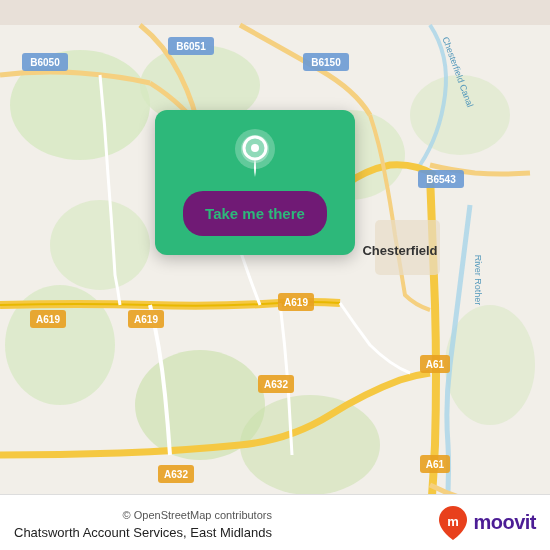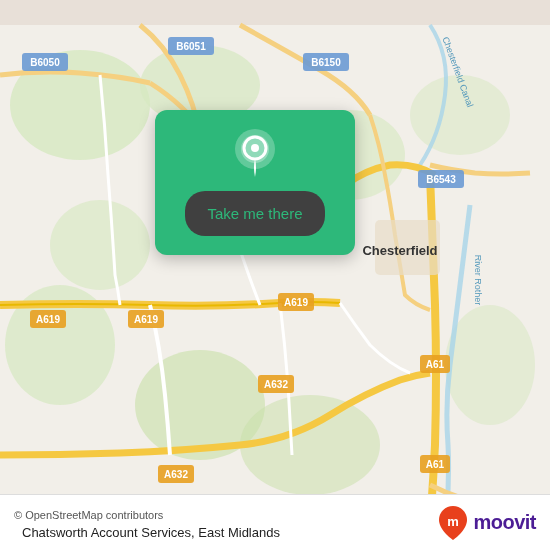--- a/index.html
+++ b/index.html
@@ -41,42 +41,43 @@
       gap: 10px;
       box-shadow: 0 4px 16px rgba(0,0,0,0.25);
     }
 
     #pin-icon {
       width: 44px;
       height: 52px;
     }
 
     #take-me-there-btn {
-      background-color: #404040;
+      background-color: #701a75;
       color: #2db87a;
       border: none;
       border-radius: 20px;
       padding: 14px 22px;
       font-size: 15px;
-      font-weight: 400;
+      font-weight: 700;
       cursor: pointer;
       white-space: nowrap;
     }
 
     
     #bottom-bar {
       position: absolute;
       bottom: 0; left: 0; right: 0;
       height: 56px;
       background: white;
       border-top: 1px solid #ddd;
       display: flex;
       align-items: center;
       justify-content: space-between;
       padding: 0 14px;
+      text-align: right;
     }
 
     #attribution {
       font-size: 11px;
       color: #555;
     }
 
     #moovit-logo {
       display: flex;
       align-items: center;
@@ -207,21 +208,21 @@
       <path d="M 22 30 Q 20 38 22 48 Q 24 38 22 30" fill="white"></path>
     </svg>
 
     <button id="take-me-there-btn">Take me there</button>
   </div>
 
   <div id="bottom-bar">
     <div>
       <span id="attribution">© OpenStreetMap contributors</span>
       <br>
-      <span style="font-size:13px; color:#222; font-weight:500;margin-left:8px;">Chatsworth Account Services, East Midlands</span>
+      <span style="font-size:13px; color:#222; font-weight:500;">Chatsworth Account Services, East Midlands</span>
     </div>
 
     <div id="moovit-logo">
 
       <svg id="moovit-pin" viewBox="0 0 28 34" xmlns="http://www.w3.org/2000/svg">
         <path d="M14 0 C6.27 0 0 6.27 0 14 C0 24.5 14 34 14 34 C14 34 28 24.5 28 14 C28 6.27 21.73 0 14 0Z" fill="#e8401c"></path>
         <text x="14" y="20" text-anchor="middle" font-size="13" font-weight="bold" fill="white">m</text>
       </svg>
       <span id="moovit-text">moovit</span>
     </div>

